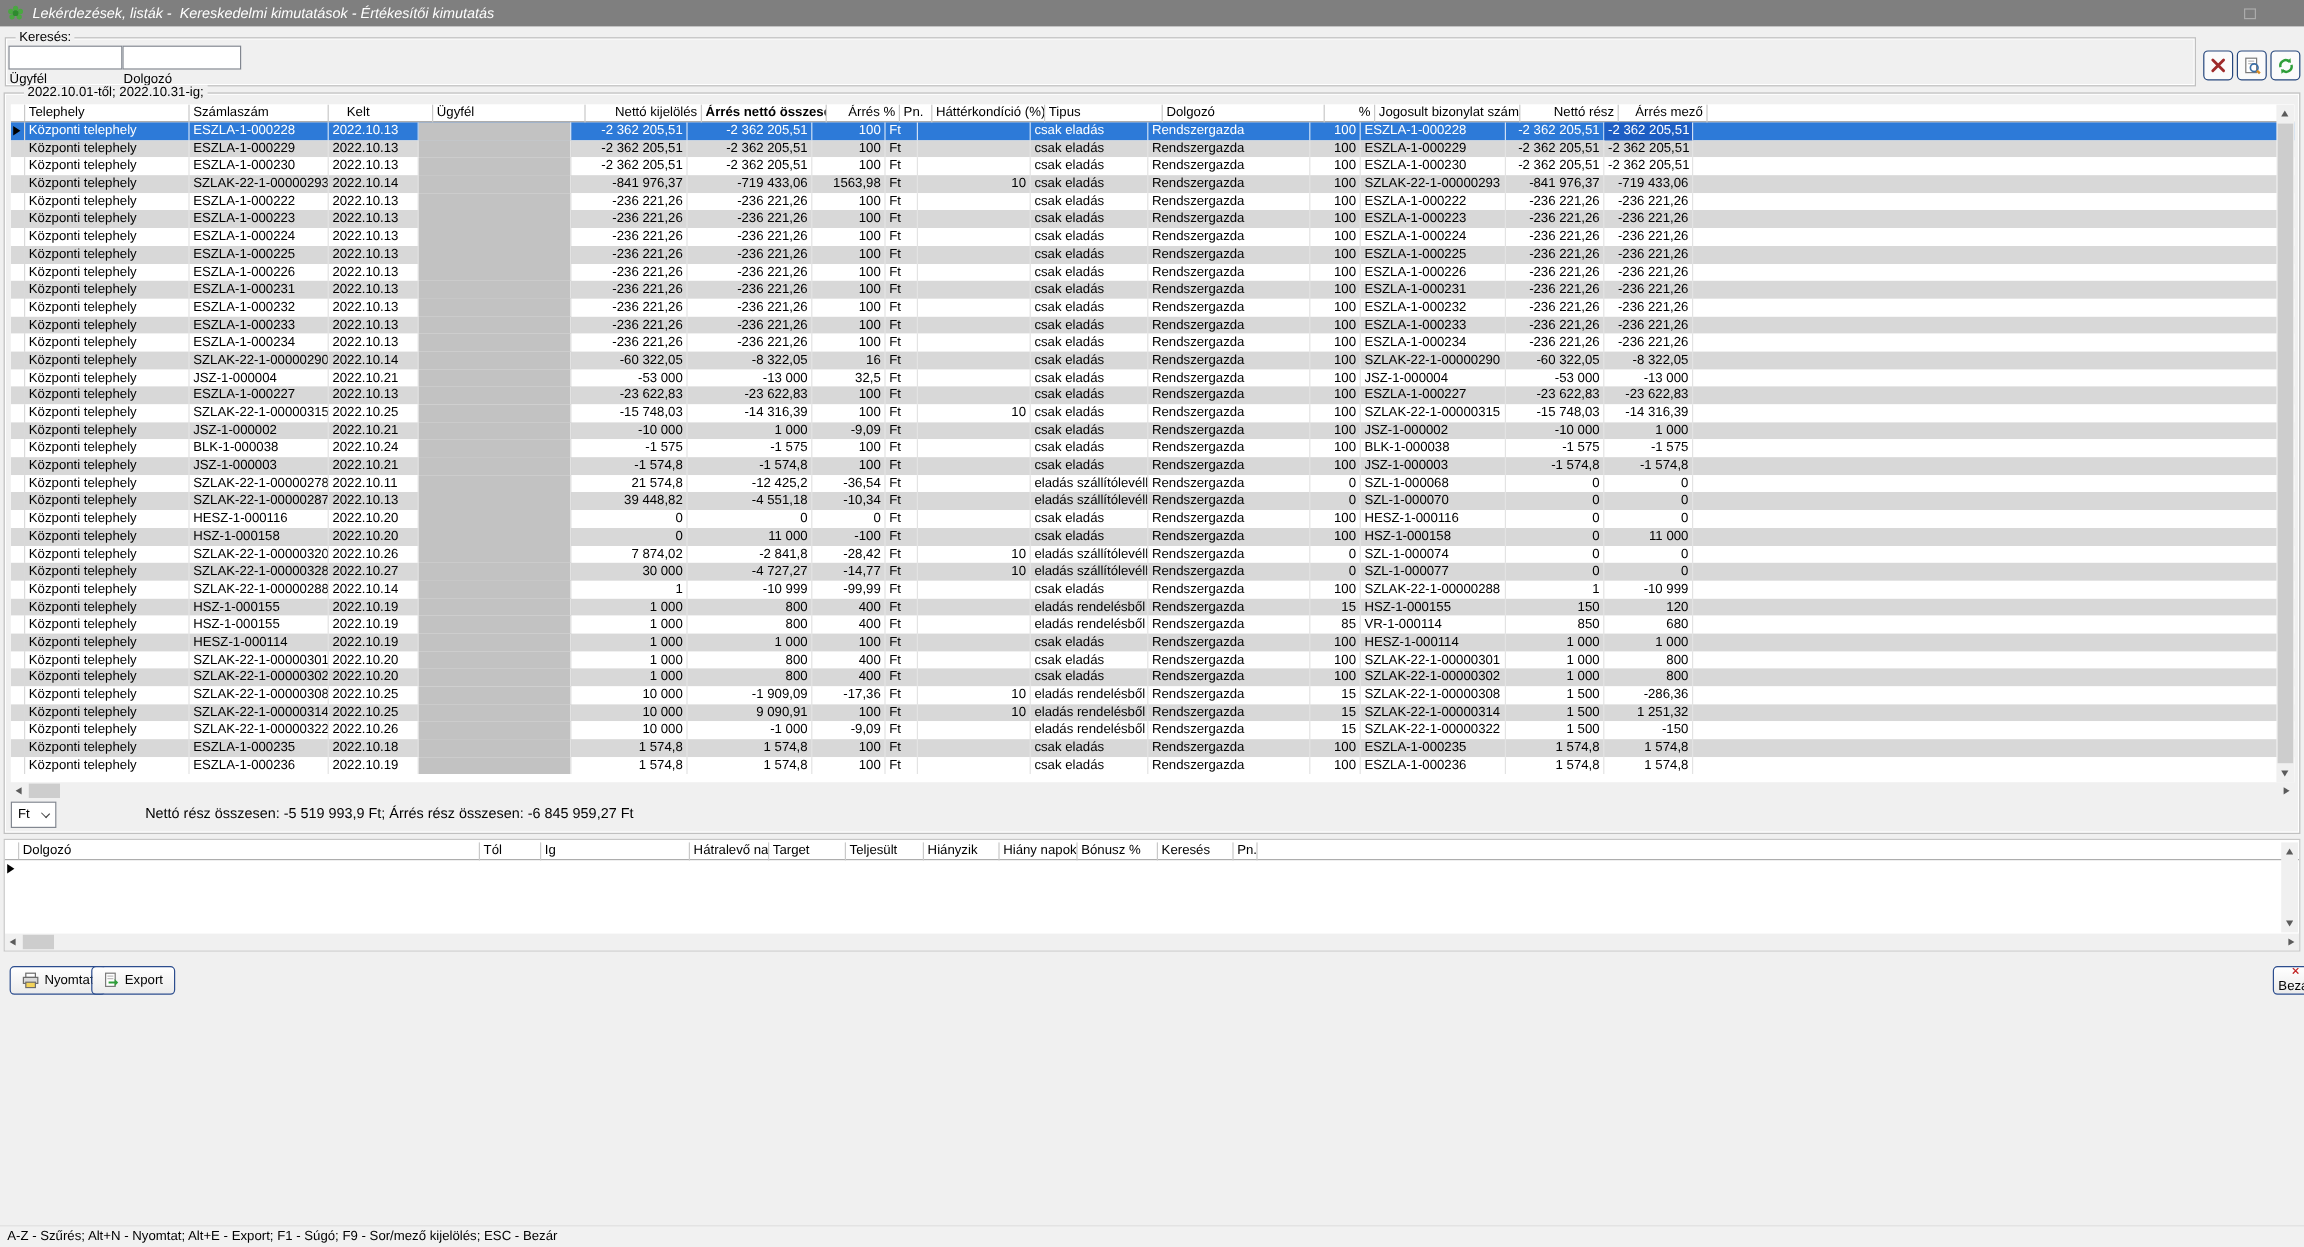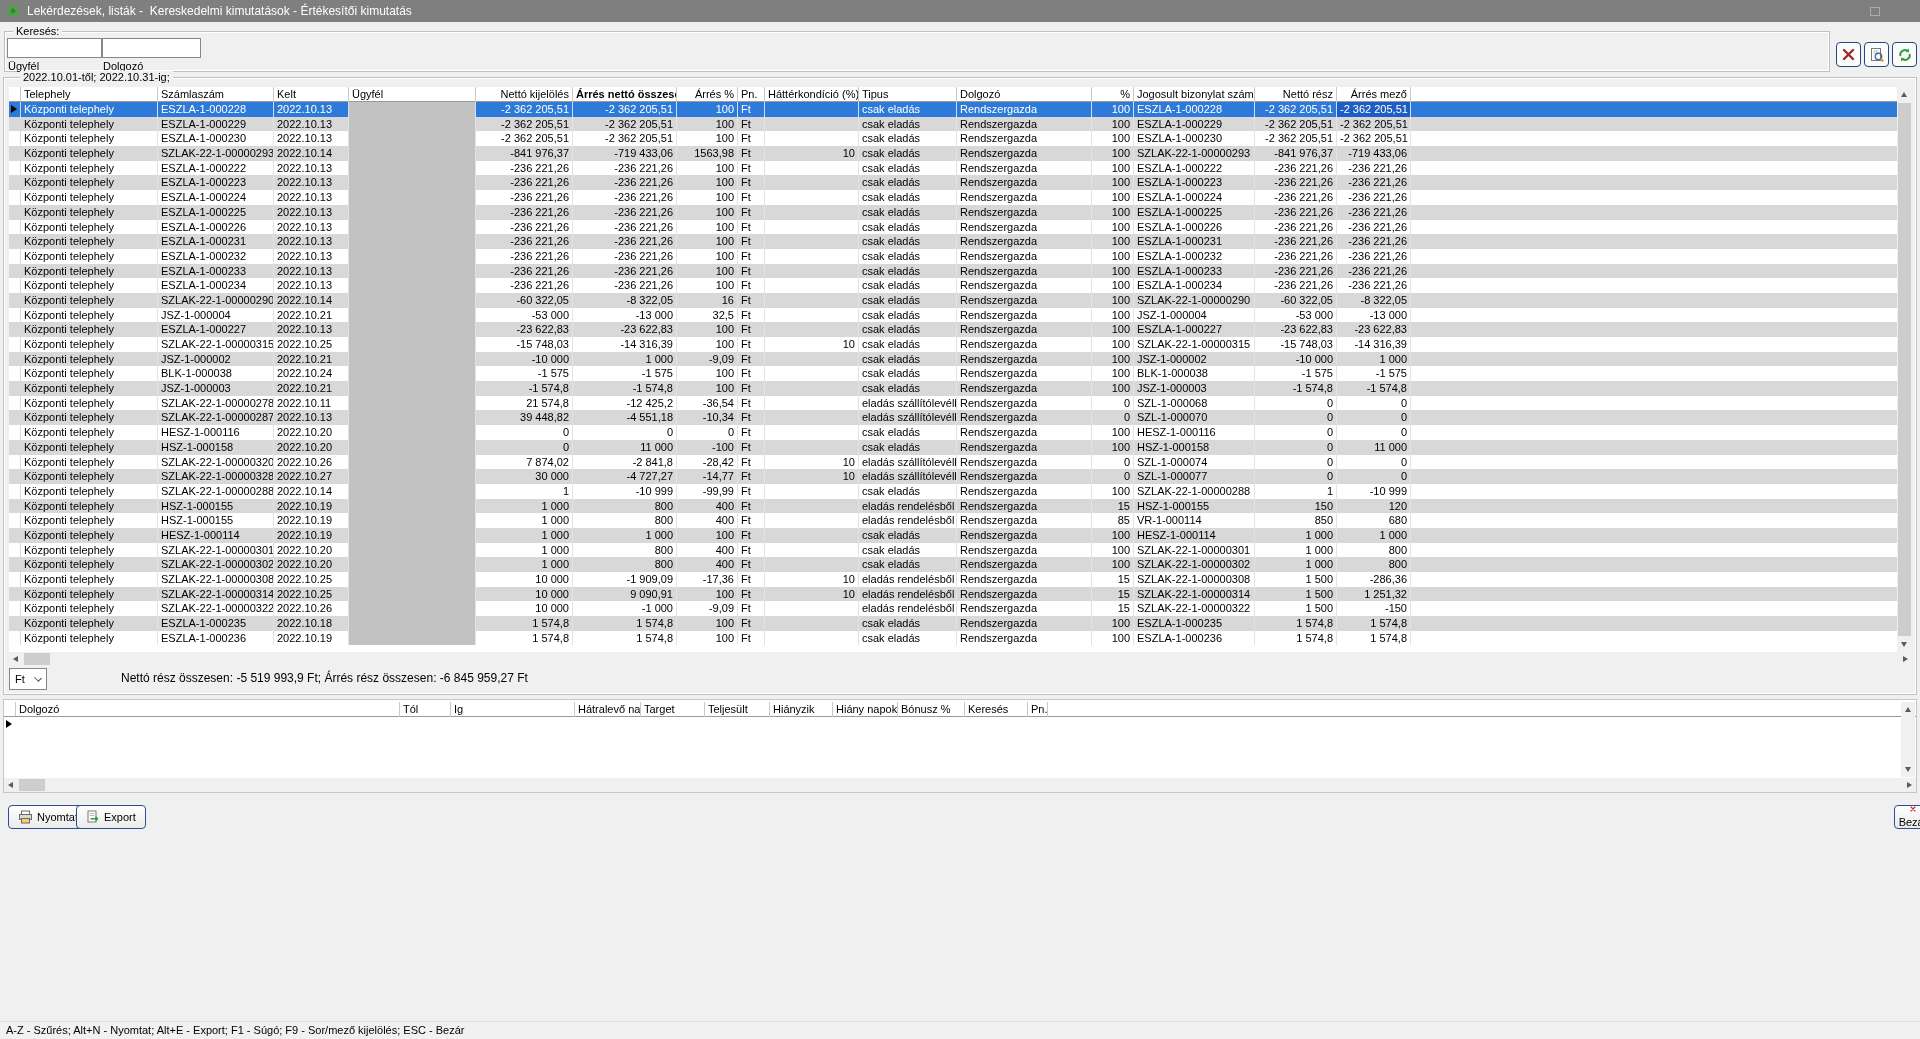--- a/index.html
+++ b/index.html
@@ -3,21 +3,21 @@
 <meta charset="utf-8">
 <style>
   * { margin:0; padding:0; box-sizing:border-box; }
   html,body { width:1920px; height:1039px; overflow:hidden; }
   body { background:#f0f0f0; font-family:"Liberation Sans", sans-serif; font-size:11px; color:#000; position:relative; }
 
   
   .titlebar { position:absolute; left:0; top:0; width:1920px; height:22px; background:#7f7f7f; color:#fff;
               display:flex; align-items:center; }
   .titlebar .app-icon { margin-left:6px; width:14px; height:14px; flex:0 0 auto; }
-  .titlebar .title { margin-left:7px; font-size:12px; white-space:pre; }
+  .titlebar .title { margin-left:7px; font-size:12px; white-space:pre;font-style:italic; }
   .titlebar .restore { margin-left:auto; margin-right:40px; width:10px; height:9px; border:1px solid rgba(255,255,255,.35); }
 
   
   .groupbox { position:absolute; border:1px solid #c0c0c0; box-shadow:inset 0 0 0 1px #ffffff; }
   .groupbox > .glabel { position:absolute; top:-7px; left:8px; background:#f0f0f0; padding:0 3px; font-size:11px; }
 
   .search-group { left:4px; top:31px; width:1826px; height:41px; }
   .search-input { position:absolute; top:6px; height:20px; background:#fff; border:1px solid #828790; }
   .si-0 { left:2px; width:95px; }
   .si-1 { left:97px; width:99px; }
@@ -136,21 +136,21 @@
 </div>
 
 <div class="groupbox date-group">
   <span class="glabel" style="left:16px">2022.10.01-től; 2022.10.31-ig;</span>
 
   <div class="grid">
     <div class="ghead" id="mt-header">
       <div class="marker"></div>
     <div class="hcell" style="width: 137px; text-align: left;">Telephely</div>
         <div class="hcell" style="width: 116px; text-align: left;">Számlaszám</div>
-        <div class="hcell" style="width: 75px; text-align: left;">Kelt</div>
+        <div class="hcell" style="width: 75px; text-align: left; margin-left: 12px;">Kelt</div>
         <div class="hcell" style="width: 127px; text-align: left;">Ügyfél</div>
         <div class="hcell" style="width: 97px; text-align: right;">Nettó kijelölés</div>
         <div class="hcell" style="width: 104px; text-align: right; font-weight: bold;">Árrés nettó összesen</div>
         <div class="hcell" style="width: 61px; text-align: right;">Árrés %</div>
         <div class="hcell" style="width: 27px; text-align: left;">Pn.</div>
         <div class="hcell" style="width: 94px; text-align: right;">Háttérkondíció (%)</div>
         <div class="hcell" style="width: 98px; text-align: left;">Tipus</div>
         <div class="hcell" style="width: 135px; text-align: left;">Dolgozó</div>
         <div class="hcell" style="width: 42px; text-align: right;">%</div>
         <div class="hcell" style="width: 121px; text-align: left;">Jogosult bizonylat száma</div>

